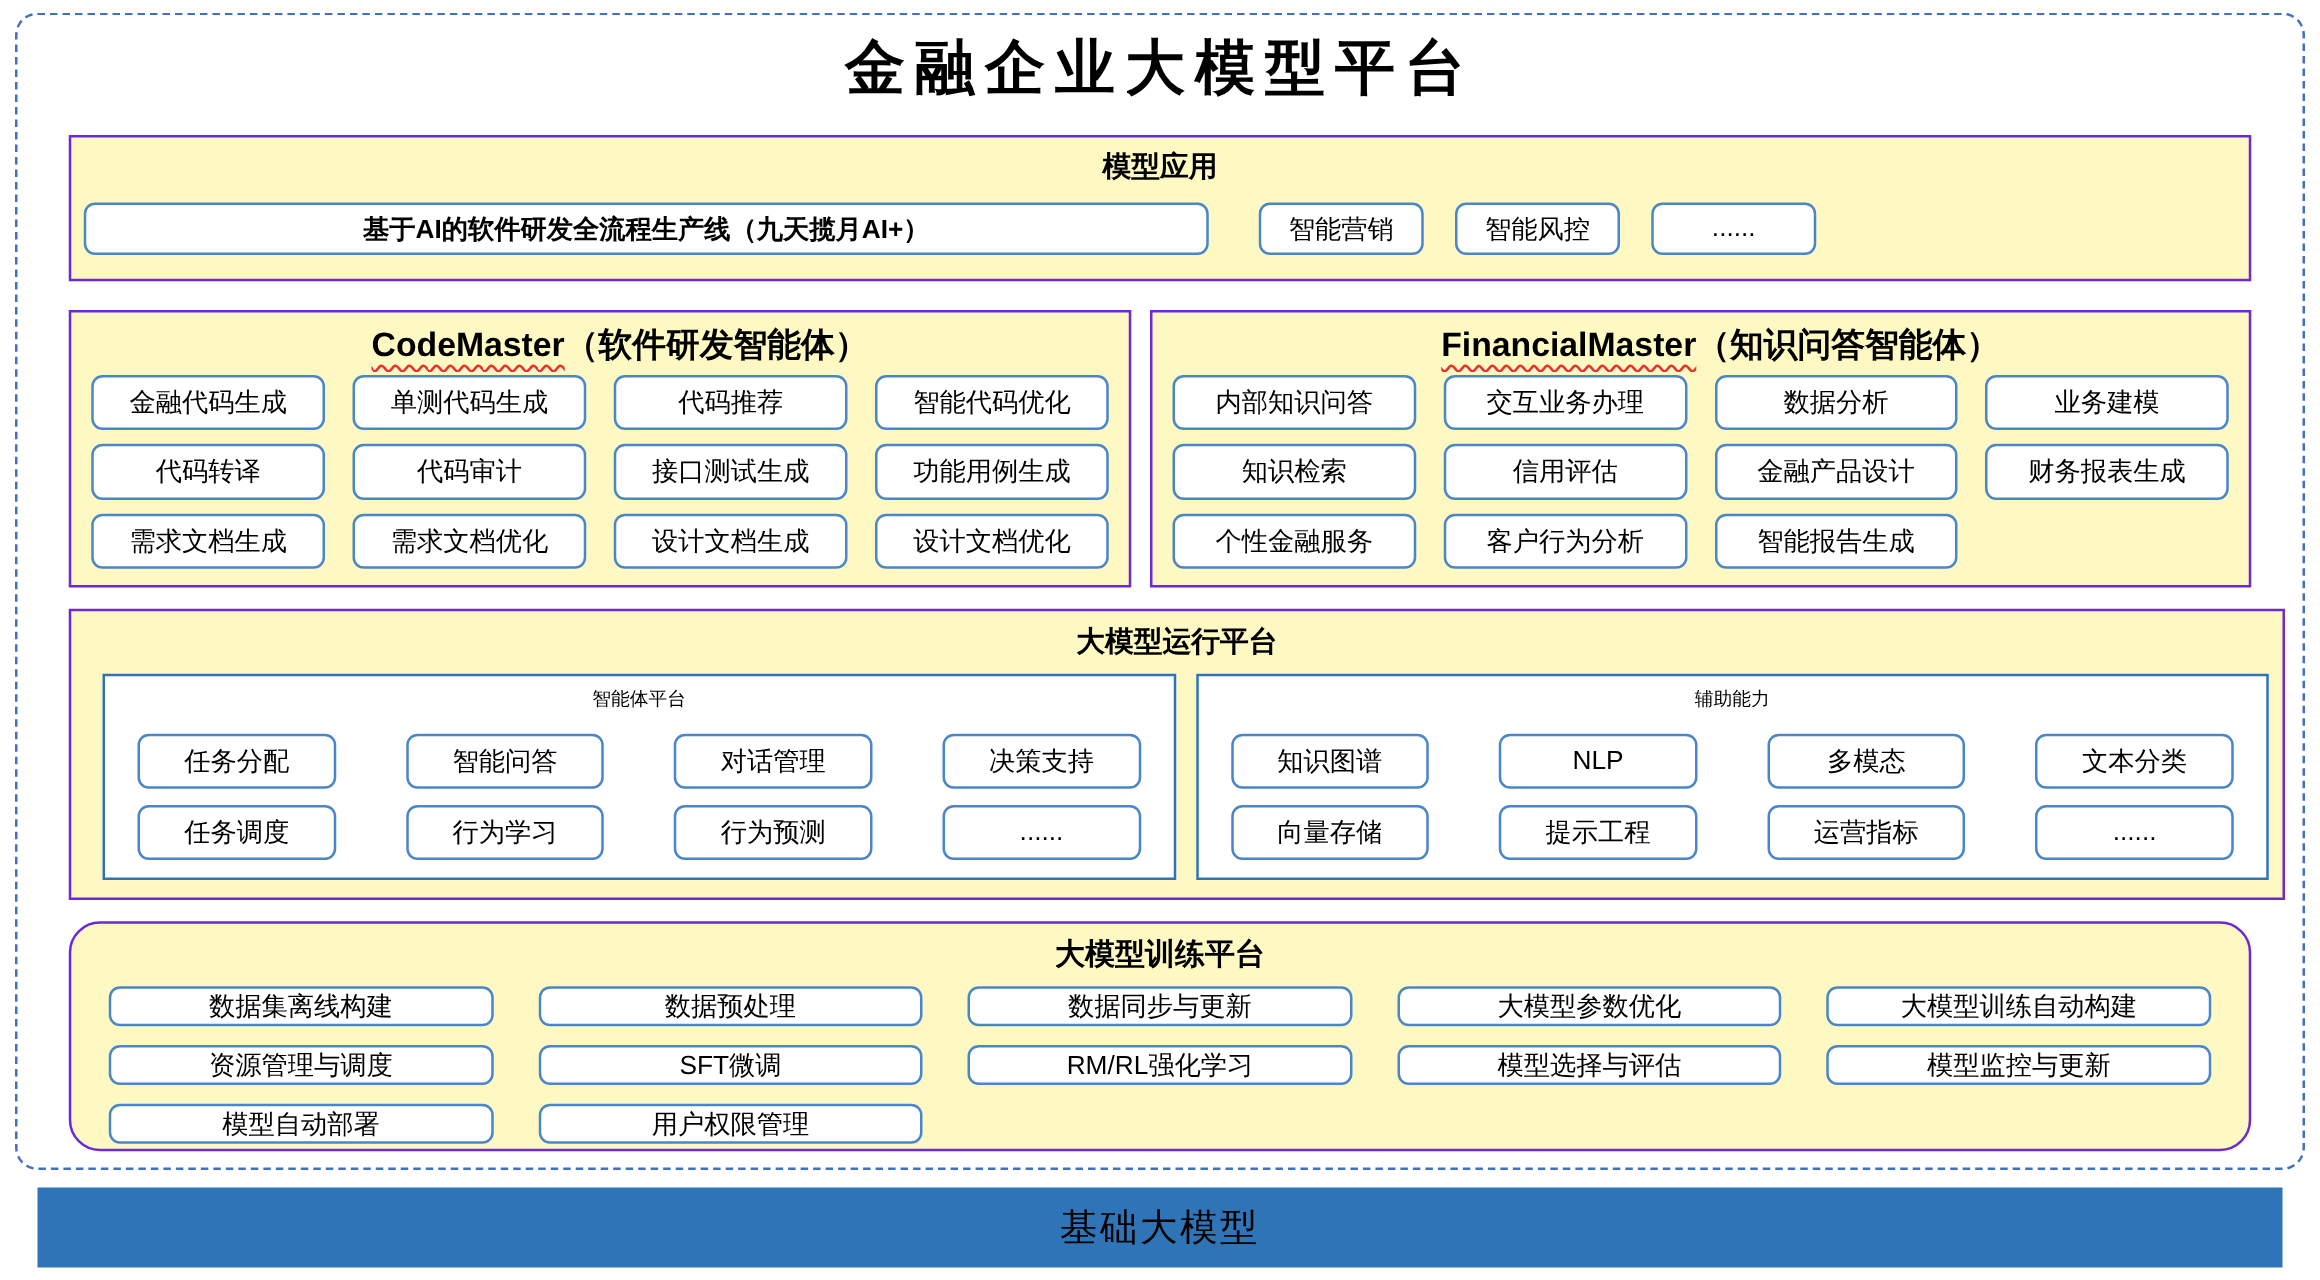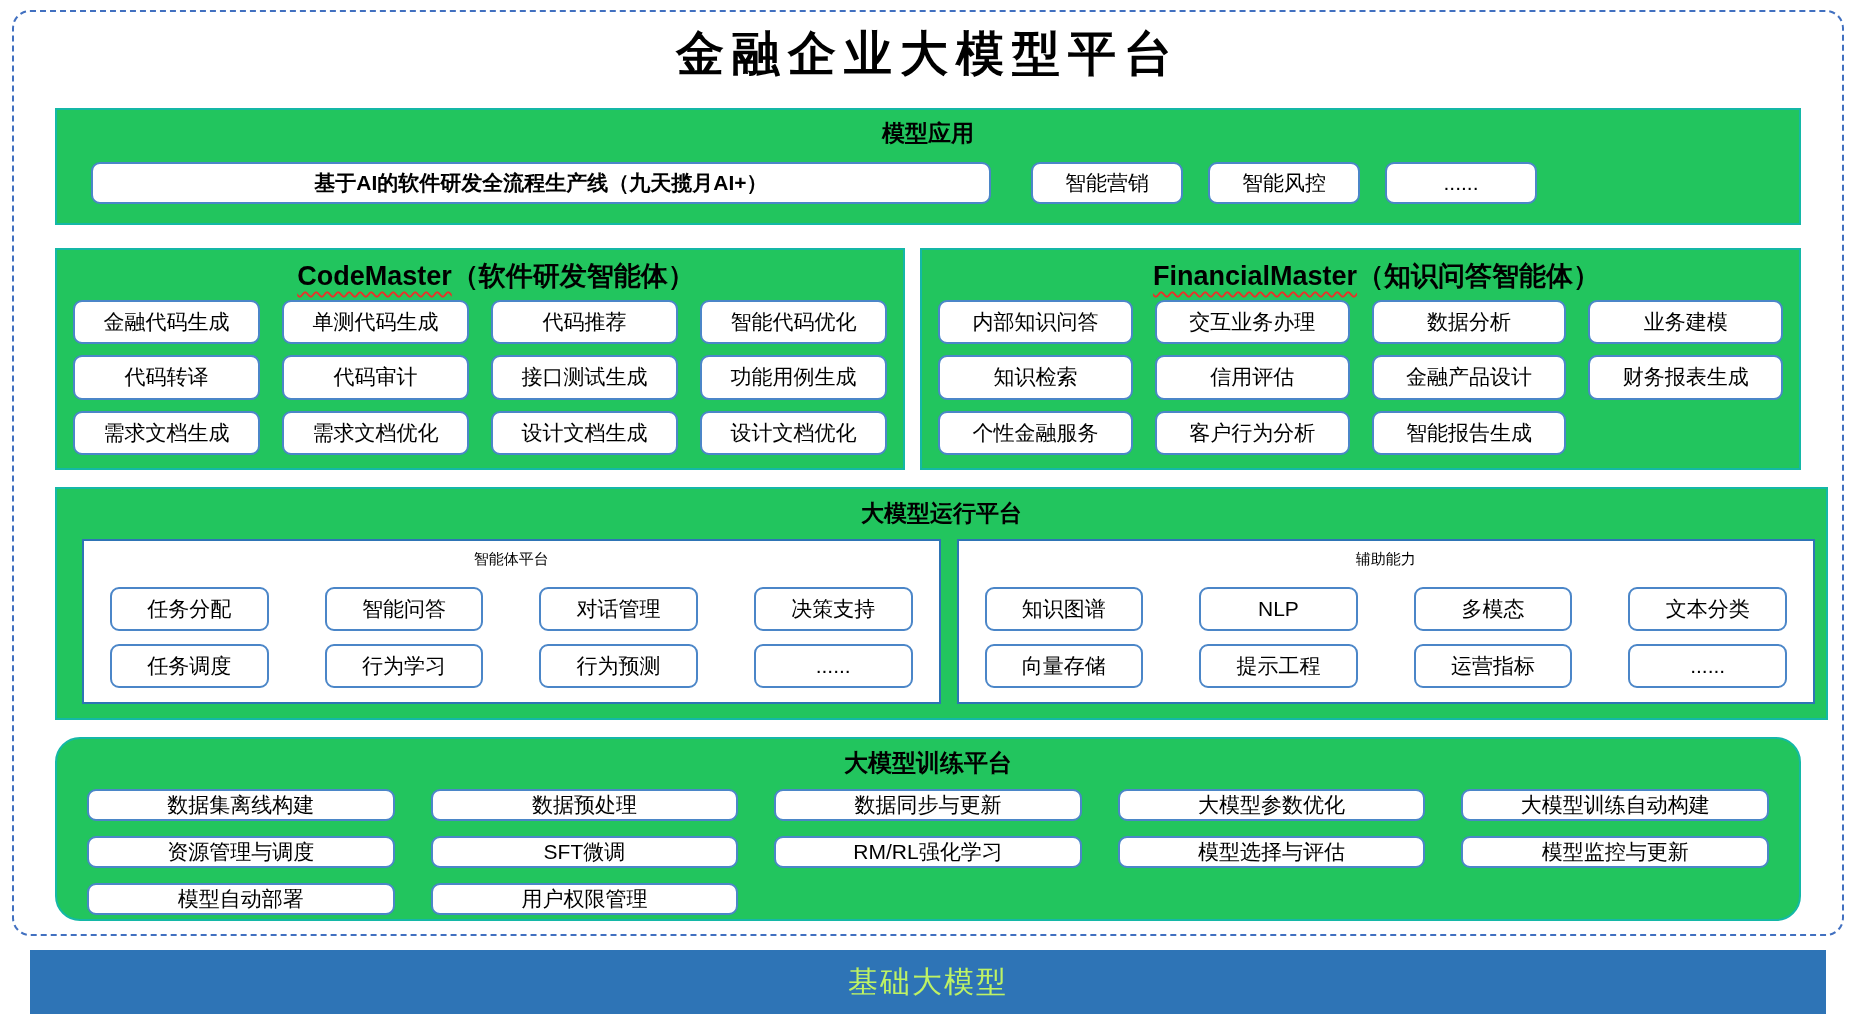--- a/index.html
+++ b/index.html
@@ -4,34 +4,34 @@
 <style>
   html,body{margin:0;padding:0;background:#fff;}
   body{width:1856px;height:1024px;position:relative;font-family:"Liberation Sans","DejaVu Sans",sans-serif;color:#000;overflow:hidden;}
 
   .outer-dashed{position:absolute;left:12px;top:10px;width:1828px;height:922px;
     border:2px dashed #4170c0;border-radius:18px;background:#fff;}
 
   .main-title{position:absolute;left:0;right:0;top:22px;text-align:center;
     font-family:"DejaVu Serif","Liberation Serif",serif;font-weight:700;font-size:48px;letter-spacing:8px;}
 
-  .section{position:absolute;border:2px solid #14b8a6;background:#22c55e;box-sizing:border-box;}
+  .section{position:absolute;border:2px solid #6d28d9;background:#fef9c3;box-sizing:border-box;}
   .sec-header{position:absolute;left:0;right:0;text-align:center;font-weight:700;font-size:23px;}
   .sec-header.normal{font-weight:400;}
 
   .item{border:2px solid #4b86c8;border-radius:9px;background:#fff;
     display:flex;align-items:center;justify-content:center;
     font-size:21px;white-space:nowrap;box-sizing:border-box;}
 
   
   #sec-apps{left:55px;top:108px;width:1746px;height:117px;}
   #sec-apps .sec-header{top:8px;}
   #apps-row{position:absolute;left:10px;right:10px;top:52px;height:42px;display:flex;align-items:stretch;}
-  #apps-main{width:900px;font-weight:700;margin-left:24px;}
-  #apps-row .item.small{width:152px;margin-left:25px;}
+  #apps-main{width:900px;font-weight:700;}
+  #apps-row .item.small{width:132px;margin-left:25px;}
   #apps-row .spacer{width:15px;}
 
   
   #sec-code{left:55px;top:248px;width:850px;height:222px;}
   #sec-fin{left:920px;top:248px;width:881px;height:222px;}
   .agent-title{position:absolute;left:0;right:0;top:8px;text-align:center;font-weight:700;font-size:27px;padding-left:32px;}
   .squiggle{text-decoration-line:underline;text-decoration-style:wavy;text-decoration-color:#e8322a;text-decoration-thickness:2px;text-underline-offset:6px;}
   .agent-grid{position:absolute;left:16px;right:16px;top:50px;bottom:13px;
     display:grid;grid-template-columns:repeat(4,1fr);grid-auto-rows:1fr;column-gap:22px;row-gap:11px;}
 
@@ -45,21 +45,21 @@
     display:grid;grid-template-columns:repeat(4,1fr);grid-auto-rows:1fr;column-gap:56px;row-gap:13px;}
 
   
   #sec-training{left:55px;top:737px;width:1746px;height:184px;border-radius:25px;}
   #sec-training .sec-header{top:8px;font-size:24px;}
   #training-grid{position:absolute;left:30px;right:30px;top:50px;bottom:16px;
     display:grid;grid-template-columns:repeat(5,1fr);grid-auto-rows:1fr;column-gap:36px;row-gap:15px;}
 
   
   #foundation-bar{position:absolute;left:30px;top:950px;width:1796px;height:64px;
-    background:#2E74B6;color:#bef264;display:flex;align-items:center;justify-content:center;
+    background:#2E74B6;color:#000000;display:flex;align-items:center;justify-content:center;
     font-size:30px;letter-spacing:2px;}
 </style>
 </head>
 <body>
 
 <div class="outer-dashed"></div>
 
 <div class="main-title">金融企业大模型平台</div>
 
 <div class="section" id="sec-apps">

